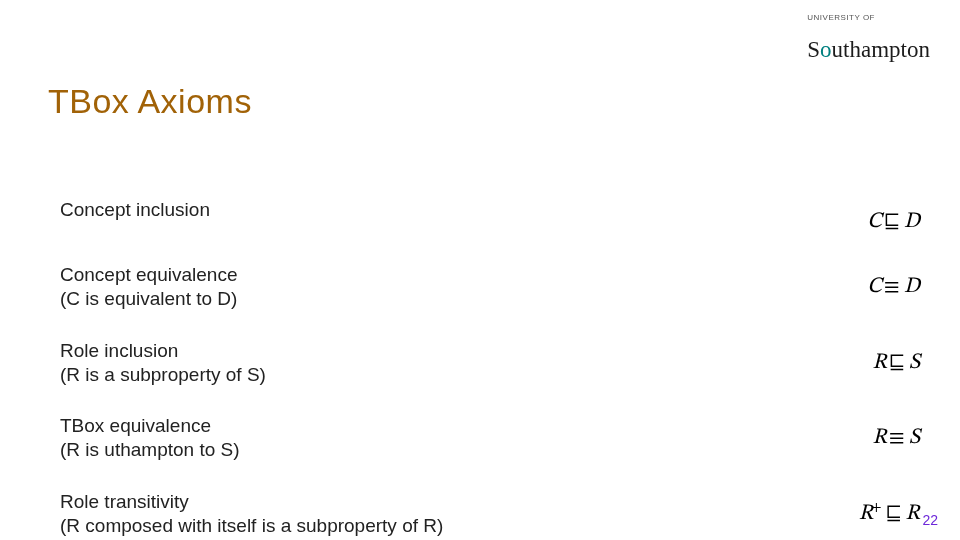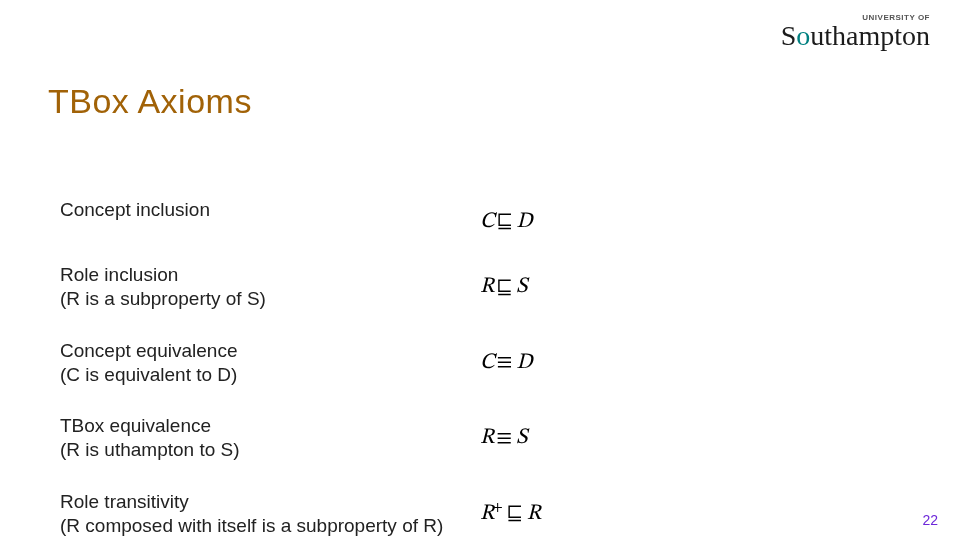--- a/index.html
+++ b/index.html
@@ -17,27 +17,26 @@
     position: absolute;
     top: 14px;
     right: 30px;
     text-align: left;
     line-height: 1;
   }
   .logo .univ-of {
     font-size: 8px;
     letter-spacing: 0.5px;
     color: #555;
-    text-align: right;
-    margin-bottom: 0px;
-    font-weight: 700;
+    margin-bottom: 16px;
+    font-weight: 400;
   }
   .logo .soton {
     font-family: Georgia, "Times New Roman", serif;
-    font-size: 28px;
+    font-size: 23px;
     color: #1c1c1c;
     font-weight: 400;
   }
   .logo .soton .accent {
     color: #008080; 
   }
   .title {
     position: absolute;
     left: 48px;
     top: 82px;
@@ -65,21 +64,21 @@
     color: #222;
   }
   .desc .name {
     display: block;
   }
   .desc .expl {
     display: block;
   }
   .formula {
     flex: 1;
-    text-align: left;
+    text-align: right;
     font-family: "Cambria Math", "STIX Two Math", "Latin Modern Math", Georgia, serif;
     font-size: 22px;
     font-style: italic;
     color: #000;
     padding-top: 8px;
     white-space: nowrap;
   }
   .formula .op {
     font-style: normal;
     padding: 0 4px;
@@ -116,35 +115,35 @@
     <div class="desc">
       <span class="name">Concept inclusion</span>
     </div>
     <div class="formula">
       <span>C</span><sup></sup><span class="op">⊑</span><span>D</span>
     </div>
   </div>
 
   <div class="row">
     <div class="desc">
+      <span class="name">Concept equivalence</span>
+      <span class="expl">(C is equivalent to D)</span>
+    </div>
+    <div class="formula">
+      <span>C</span><sup></sup><span class="op">≡</span><span>D</span>
+    </div>
+  </div>
+
+  <div class="row">
+    <div class="desc">
       <span class="name">Role inclusion</span>
       <span class="expl">(R is a subproperty of S)</span>
     </div>
     <div class="formula">
       <span>R</span><sup></sup><span class="op">⊑</span><span>S</span>
-    </div>
-  </div>
-
-  <div class="row">
-    <div class="desc">
-      <span class="name">Concept equivalence</span>
-      <span class="expl">(C is equivalent to D)</span>
-    </div>
-    <div class="formula">
-      <span>C</span><sup></sup><span class="op">≡</span><span>D</span>
     </div>
   </div>
 
   <div class="row">
     <div class="desc">
       <span class="name">TBox equivalence</span>
       <span class="expl">(R is uthampton to S)</span>
     </div>
     <div class="formula">
       <span>R</span><sup></sup><span class="op">≡</span><span>S</span>

